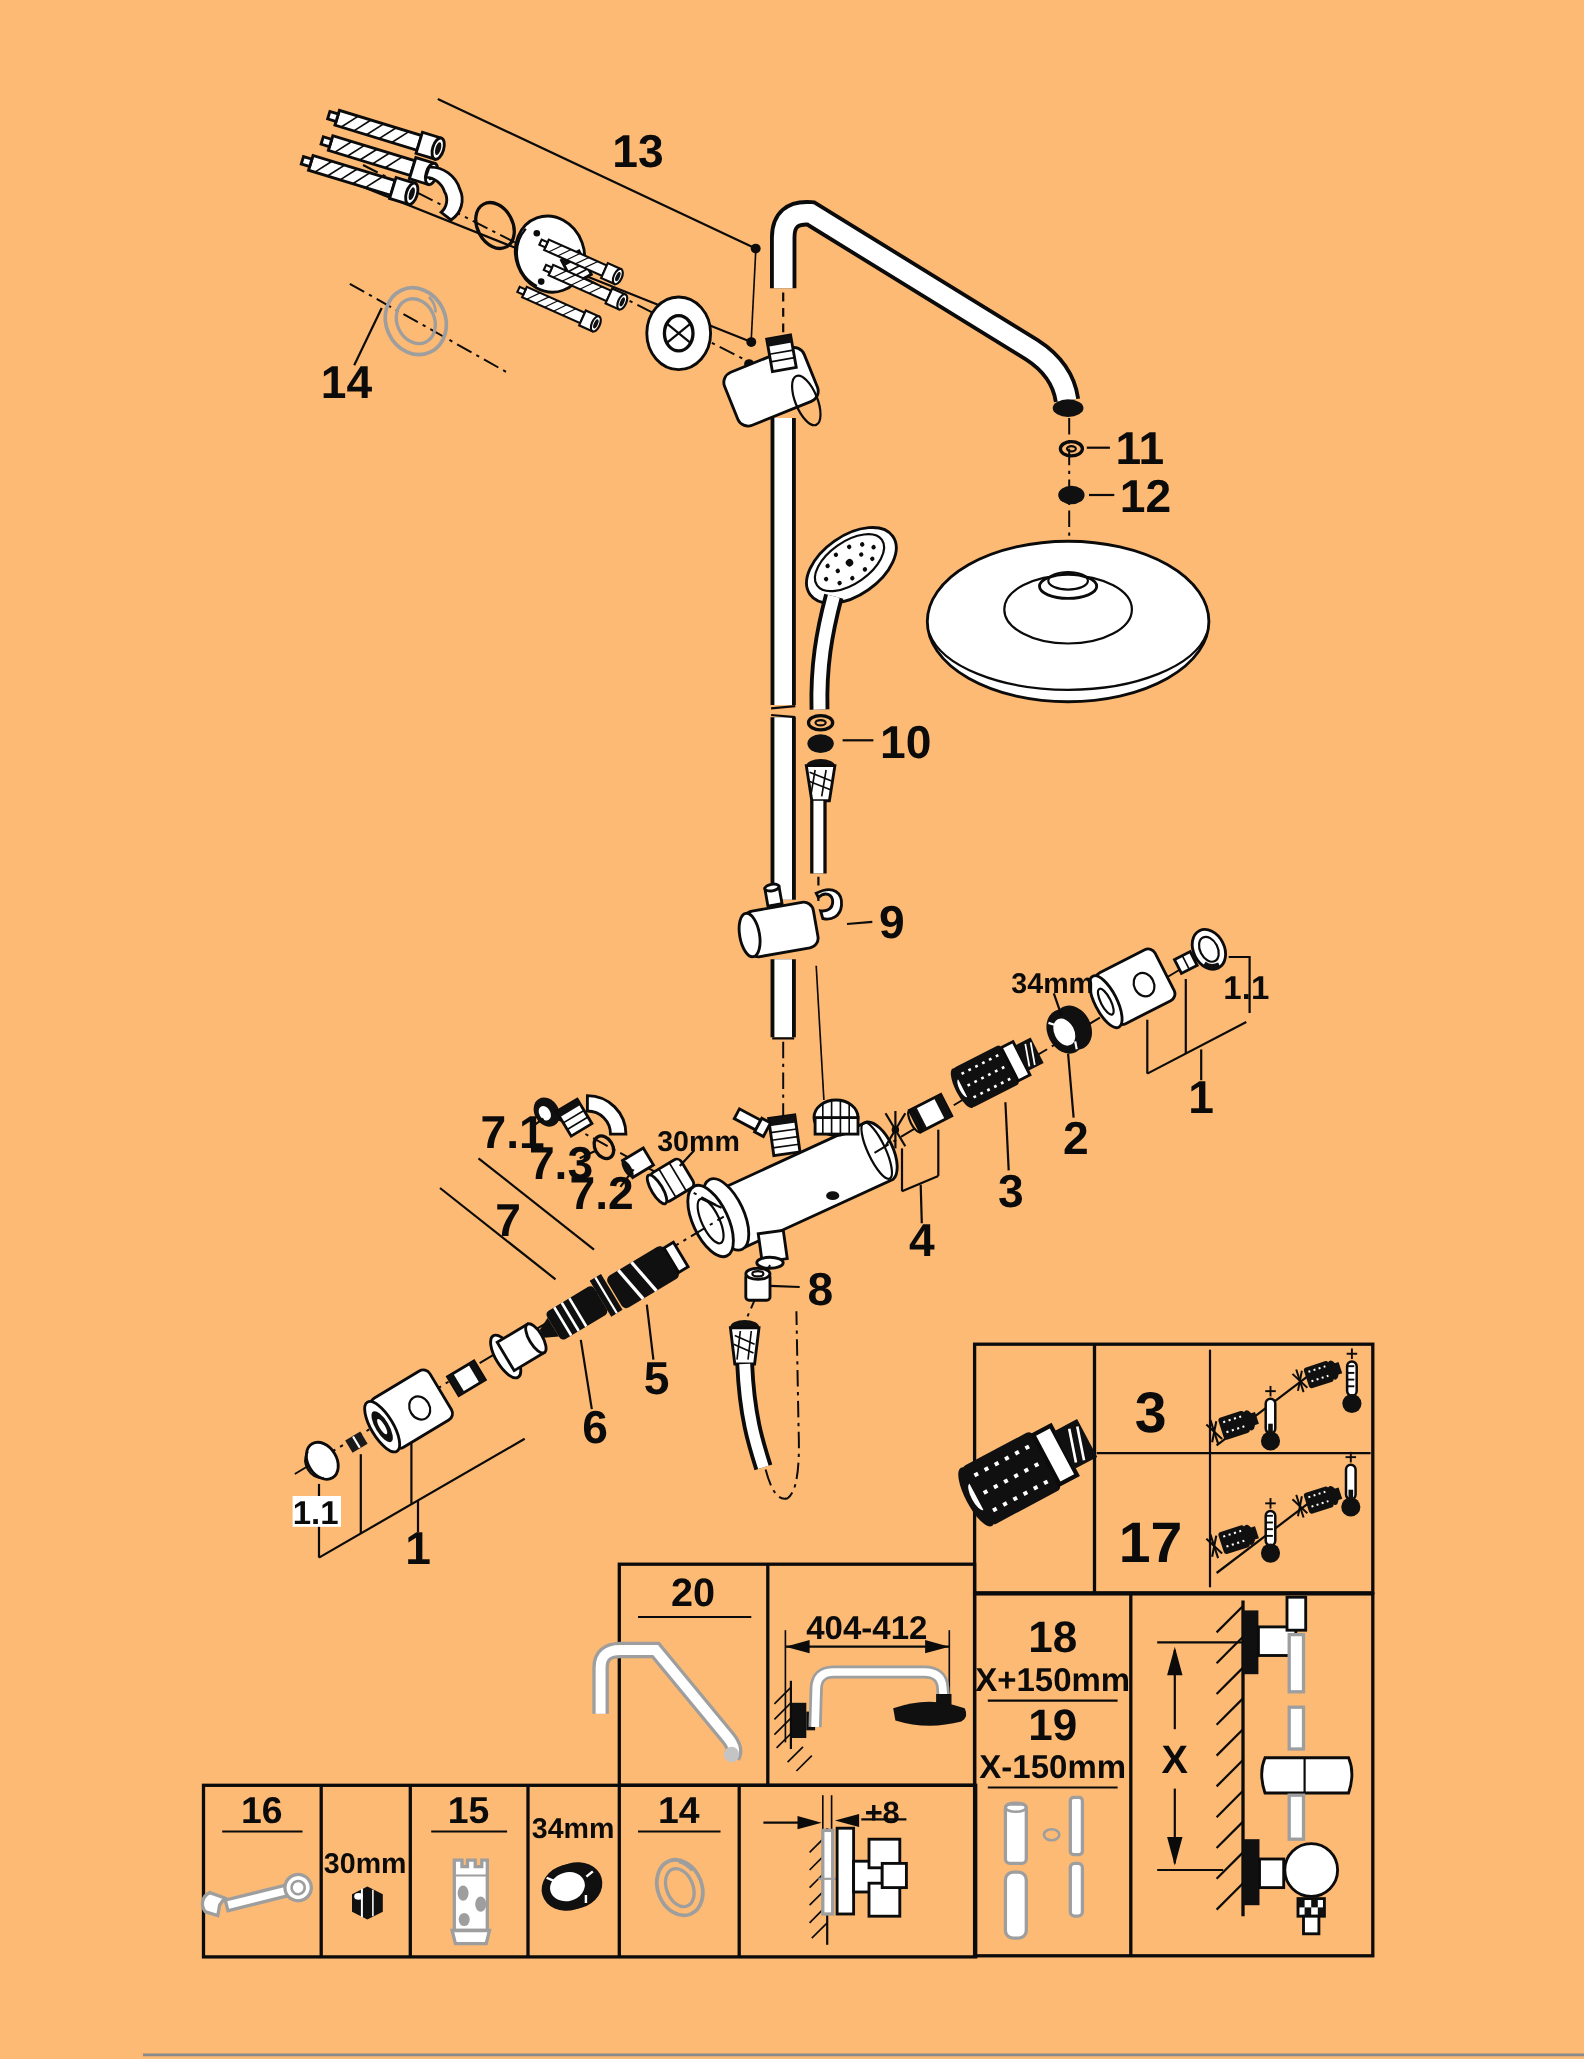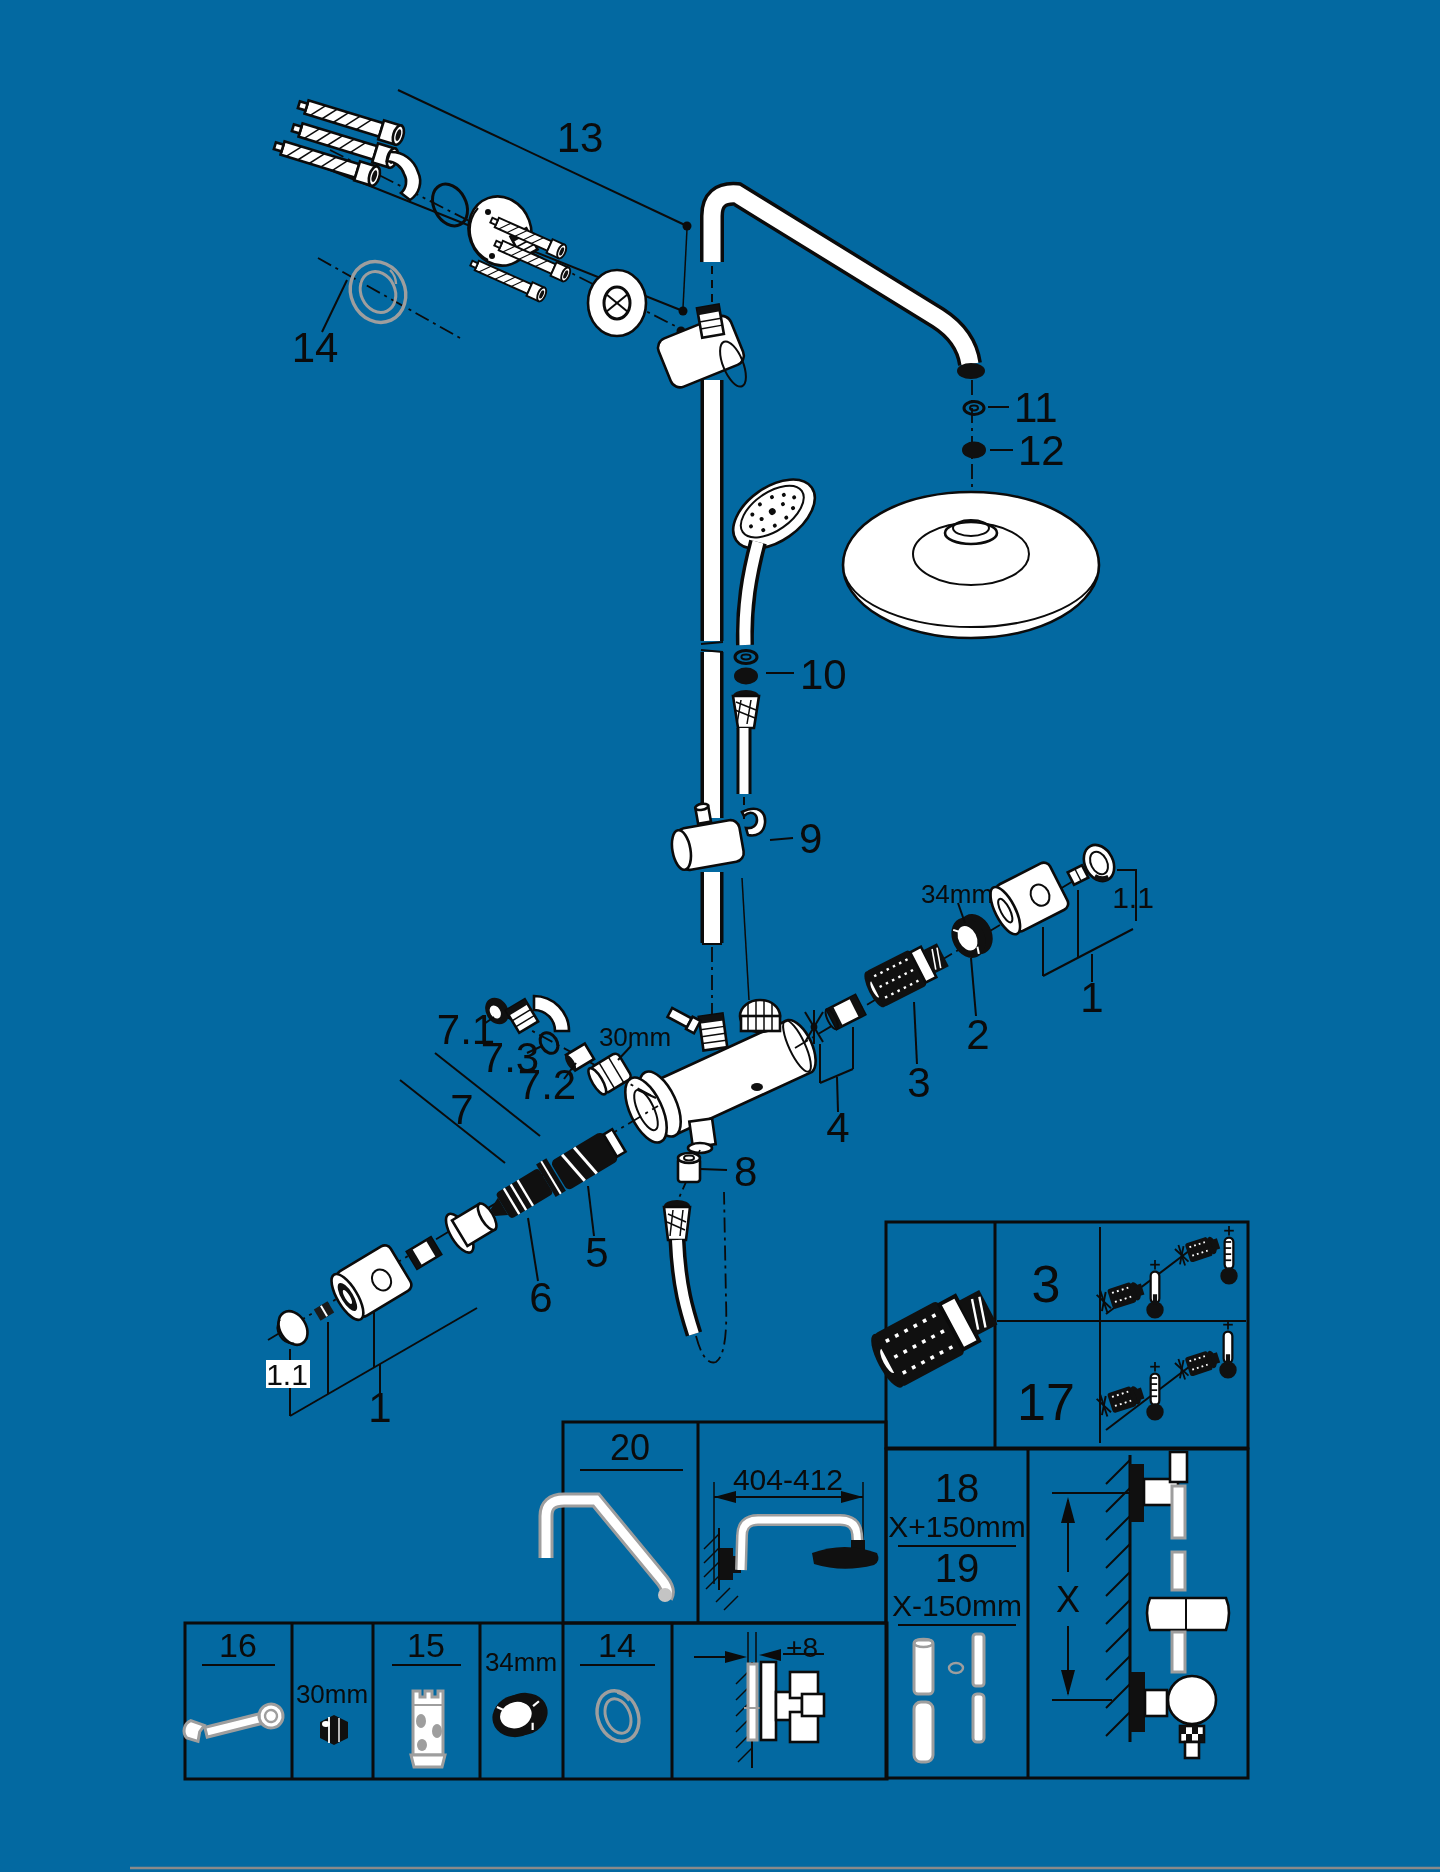--- a/index.html
+++ b/index.html
@@ -1,16 +1,16 @@
 <!DOCTYPE html>
 <html><head>
 <meta charset="utf-8">
 <style>
   html,body{margin:0;padding:0;background:#ffffff;}
-  .page{position:relative;width:1440px;height:1872px;background:#0369a1;overflow:hidden;}
+  .page{position:relative;width:1440px;height:1872px;background:#fdba74;overflow:hidden;font-weight:bold;}
   svg{display:block;}
   text{font-family:"Liberation Sans", sans-serif;fill:#0b0b0b;}
   .co  {font-size:42px;}               
   .co-s{font-size:30px;}               
   .dim {font-size:26px;}               
   .tnum{font-size:52px;}               
   .pnum{font-size:36px;}               
   .pnum2{font-size:34px;}              
   .p1819{font-size:40px;}
   .pdim{font-size:30px;}

